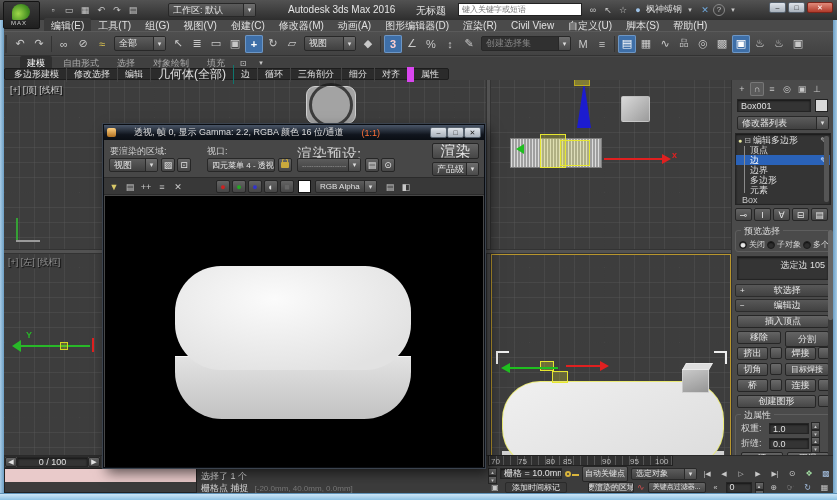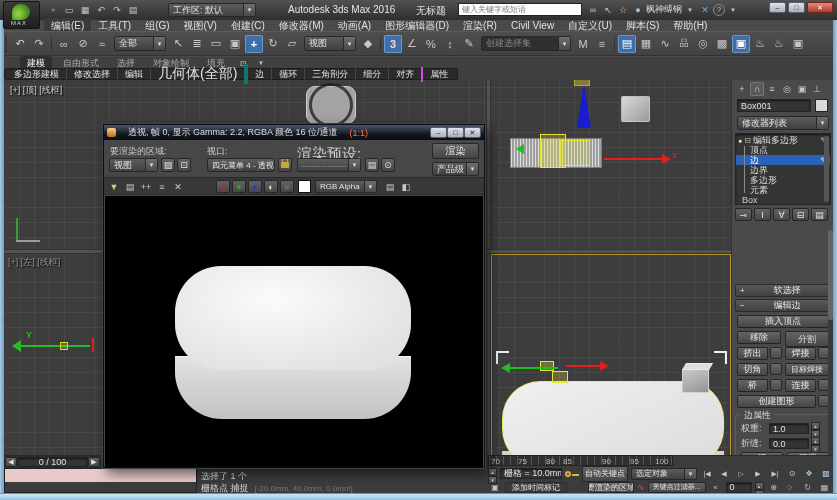--- a/index.html
+++ b/index.html
@@ -200,26 +200,26 @@
     <span class="menu-item" style="font-size:9px;color:#aaa">选择</span>
     <span class="menu-item" style="font-size:9px;color:#aaa">对象绘制</span>
     <span class="menu-item" style="font-size:9px;color:#aaa">填充</span>
     <span class="ico sm" style="font-size:8px">⊡</span>
     <span class="ico sm" style="font-size:7px">▾</span>
   </div>
   <div class="row" style="position:absolute;left:4px;top:11px;height:12px;background:#2b2b2b;border:1px solid #1d1d1d;border-radius:2px;padding:0 2px">
     <span class="menu-item" style="font-size:9px;border-right:1px solid #444">多边形建模</span>
     <span class="menu-item" style="font-size:9px;border-right:1px solid #444">修改选择</span>
     <span class="menu-item" style="font-size:9px;border-right:1px solid #444">编辑</span>
-    <span class="menu-item" style="font-size:14px;border-right:4px solid #0f766e">几何体(全部)</span>
+    <span class="menu-item" style="font-size:12px;border-right:1px solid #0f766e">几何体(全部)</span>
     <span class="menu-item" style="font-size:9px;border-right:1px solid #444">边</span>
     <span class="menu-item" style="font-size:9px;border-right:1px solid #444">循环</span>
     <span class="menu-item" style="font-size:9px;border-right:1px solid #444">三角剖分</span>
     <span class="menu-item" style="font-size:9px;border-right:1px solid #444">细分</span>
-    <span class="menu-item" style="font-size:9px;border-right:2px solid #d946ef">对齐</span>
+    <span class="menu-item" style="font-size:9px;border-right:7px solid #d946ef">对齐</span>
     <span class="menu-item" style="font-size:9px">属性</span>
   </div>
 </div>
 
 <div class="abs" style="left:731px;top:80px;width:103px;height:413px;background:#4a4a4a;border-left:1px solid #333">
   <div class="row" style="position:absolute;left:3px;top:2px;gap:1px">
     <span class="ico sm">+</span>
     <span class="ico sm" style="background:#5a5a5a;box-shadow:inset 0 0 0 1px #777">∩</span>
     <span class="ico sm">≡</span>
     <span class="ico sm">◎</span>
@@ -265,20 +265,34 @@
     <div class="abs" style="right:1px;top:2px;width:5px;height:66px;background:#555;border-radius:2px"></div>
   </div>
   <div class="row" style="position:absolute;left:3px;top:128px;gap:2px">
     <span class="btn" style="width:17px;height:13px">⊸</span>
     <span class="btn" style="width:17px;height:13px">I</span>
     <span class="btn" style="width:17px;height:13px">∀</span>
     <span class="btn" style="width:17px;height:13px">⊟</span>
     <span class="btn" style="width:17px;height:13px">▤</span>
   </div>
 
+  <div class="abs grp" style="left:3px;top:150px;width:96px;height:22px">
+    <span class="grplegend">预览选择</span>
+    <div class="row" style="position:absolute;left:3px;top:8px;gap:2px;font-size:8px">
+      <span class="radio sel"></span>
+        <span>关闭</span>
+      <span class="radio"></span>
+        <span>子对象</span>
+      <span class="radio"></span>
+        <span>多个</span>
+    </div>
+  </div>
+  <div class="abs inset" style="left:5px;top:176px;width:92px;height:24px;align-items:flex-start;justify-content:flex-end;padding-top:2px">
+    <span>选定边 105</span>
+  </div>
 
   <div class="roll" style="position:absolute;left:3px;top:204px;width:96px">
     <span style="font-size:8px">+</span>
     <span style="margin:16px auto">软选择</span>
   </div>
   <div class="roll" style="position:absolute;left:3px;top:219px;width:96px">
     <span style="font-size:8px">−</span>
     <span style="margin:0 auto">编辑边</span>
   </div>
   <div class="btn" style="position:absolute;left:5px;top:235px;width:92px;height:13px">
@@ -439,35 +453,35 @@
       <span>▴</span>
       <span>▾</span>
     </span>
   <span class="ico sm" style="font-size:8px">⊕</span>
   <span class="ico sm" style="font-size:8px">☞</span>
   <span class="ico sm" style="font-size:8px;color:#9fb9d8">↻</span>
   <span class="ico sm" style="font-size:8px">▦</span>
 </div>
 
 <div class="abs" style="left:103px;top:124px;width:382px;height:344px;background:#474747;border:1px solid #0a0d12;box-shadow:0 0 0 1px #3b434e,4px 5px 12px rgba(0,0,0,.6);z-index:50">
-  <div class="row" style="height:15px;background:linear-gradient(#4a5668,#10151d 65%,#0a0e14);padding:0 3px;gap:12px">
+  <div class="row" style="height:15px;background:linear-gradient(#4a5668,#10151d 65%,#0a0e14);padding:0 3px;gap:18px">
     <span style="width:9px;height:9px;background:linear-gradient(#ffd080,#b07020);border-radius:2px;flex:none"></span>
     <span style="font-size:9px;color:#dcdcdc;white-space:nowrap;overflow:hidden">透视, 帧 0, 显示 Gamma: 2.2, RGBA 颜色 16 位/通道</span>
     <span style="font-size:9px;color:#ff7038;white-space:nowrap">(1:1)</span>
     <span style="margin-left:auto" class="row">
       <span class="wbtn">–</span>
       <span class="wbtn">□</span>
       <span class="wbtn">✕</span>
     </span>
   </div>
 
   <span class="abs" style="left:6px;top:20px;font-size:9px;color:#cfcfcf">要渲染的区域:</span>
   <span class="abs" style="left:103px;top:20px;font-size:9px;color:#cfcfcf">视口:</span>
   <span class="abs" style="left:193px;top:20px;font-size:15px;color:#cfcfcf">渲染预设:</span>
-  <div class="btn" style="position:absolute;left:328px;top:18px;width:47px;height:16px;font-size:10px">
+  <div class="btn" style="position:absolute;left:328px;top:18px;width:47px;height:16px;font-size:15px">
       <span>渲染</span>
     </div>
 
   <div class="dd" style="position:absolute;left:5px;top:33px;width:49px;height:14px">
     <span>视图</span>
     <span class="arw">▾</span>
   </div>
   <span class="ico sm btn" style="position:absolute;left:57px;top:33px">▨</span>
   <span class="ico sm btn" style="position:absolute;left:73px;top:33px">⊡</span>
   <div class="dd" style="position:absolute;left:103px;top:33px;width:68px;height:14px">

